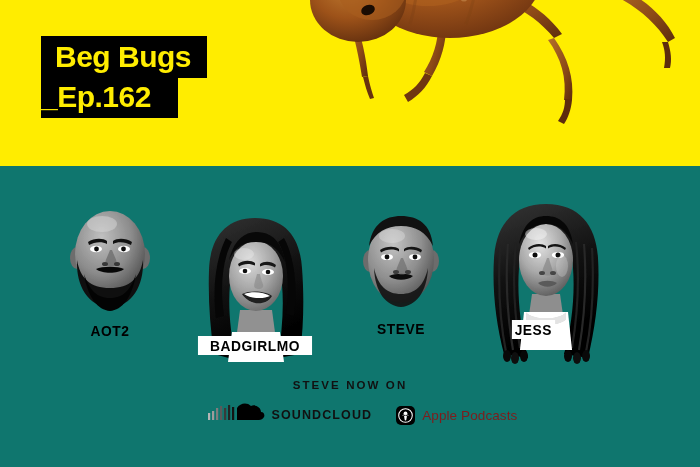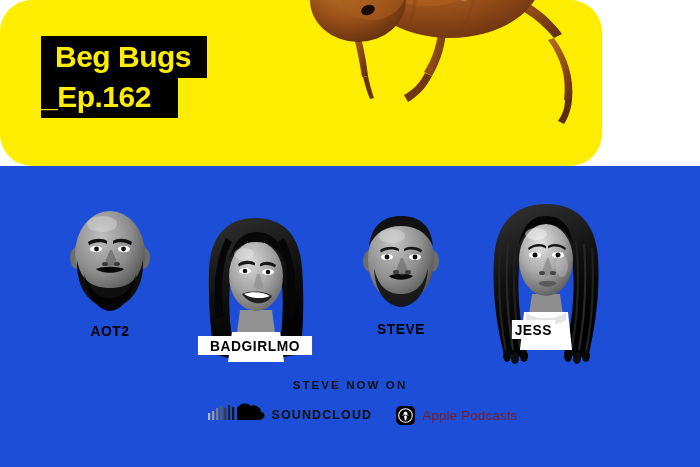--- a/index.html
+++ b/index.html
@@ -15,25 +15,24 @@
     position:relative;
     width:700px;
     height:467px;
     background:#ffffff;
   }
 
   
   .hero {
     position:absolute;
     left:0; top:0;
-    width:602px;
+    width:700px;
     height:166px;
     background:#ffed00;
     overflow:hidden;
-    border-radius:32px;
   }
 
   
   .bug-art {
     position:absolute;
     left:250px; top:-58px;
     width:460px; height:230px;
     pointer-events:none;
   }
 
@@ -63,21 +62,21 @@
     line-height:38px;
     font-size:30px;
   }
 
   
   .panel {
     position:absolute;
     left:0; top:166px;
     width:700px;
     height:301px;
-    background:#1d4ed8;
+    background:#0f766e;
   }
 
   
   .hosts {
     position:absolute;
     left:0; top:30px;
     width:700px;
     height:195px;
   }
   .host {

